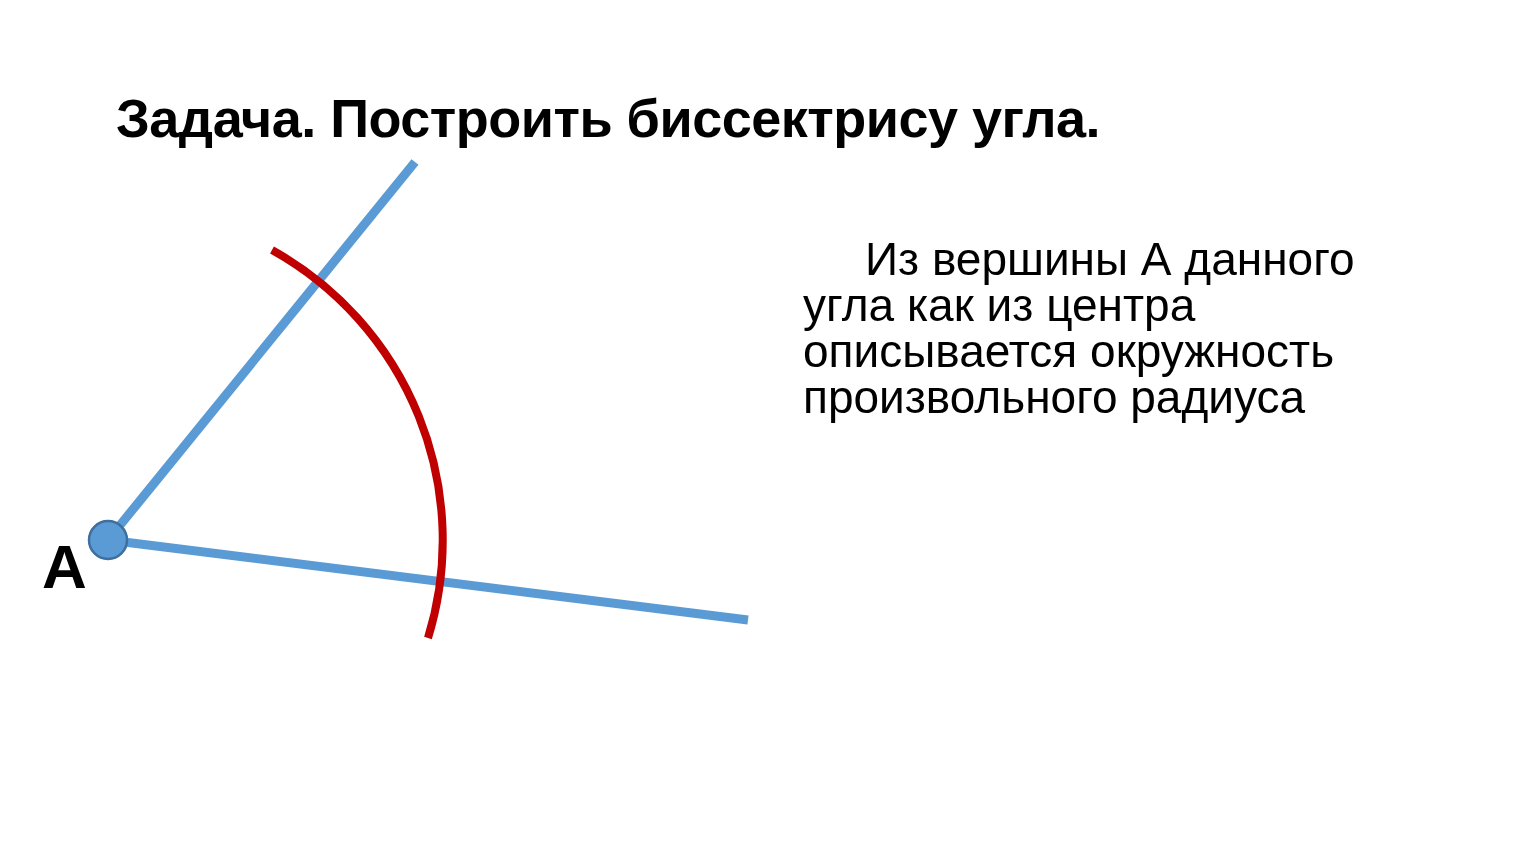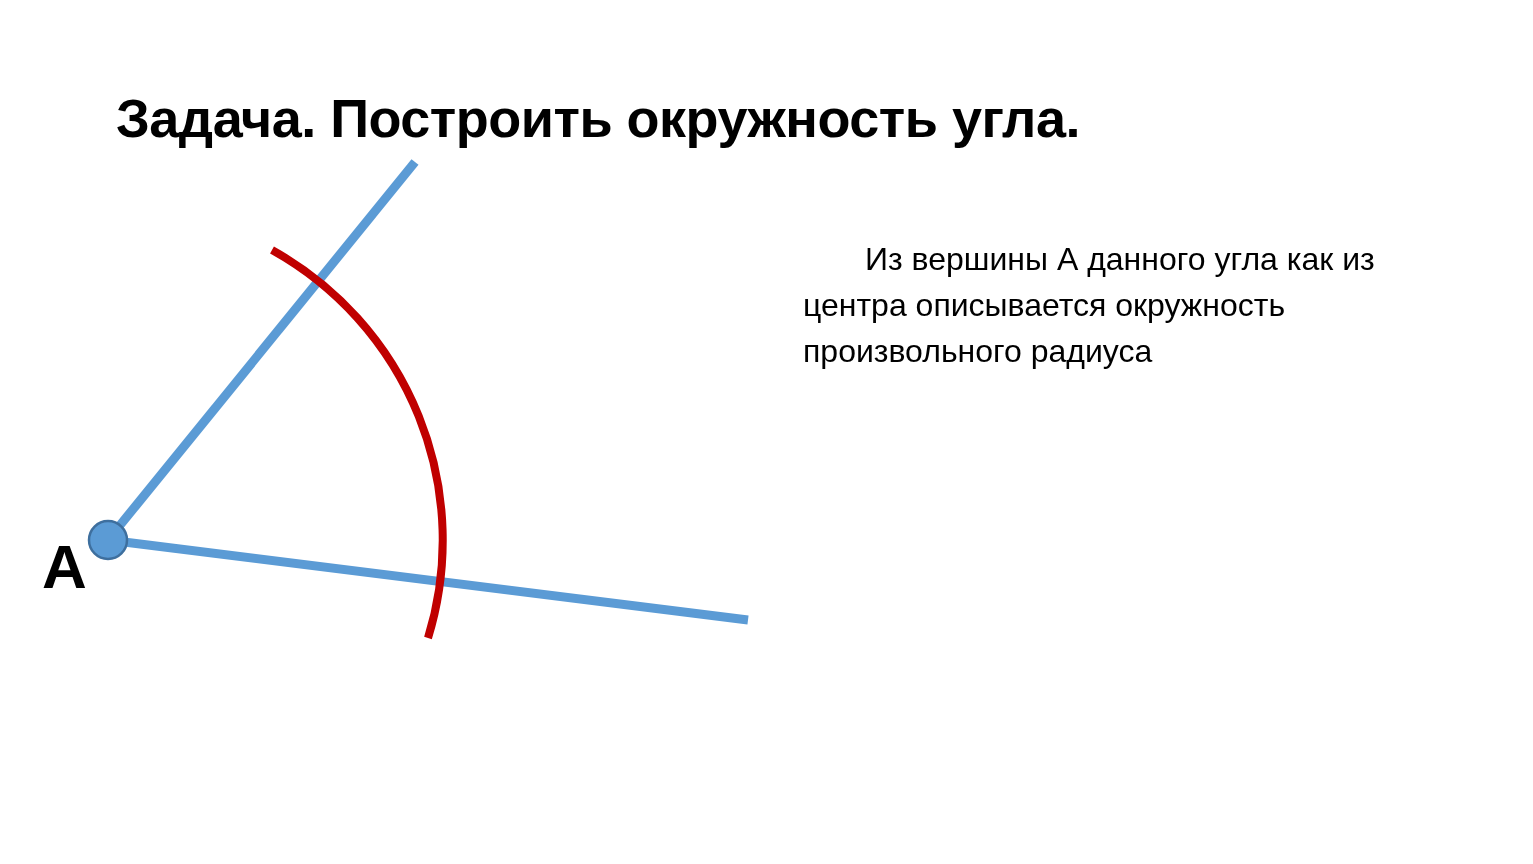--- a/index.html
+++ b/index.html
@@ -28,21 +28,21 @@
     line-height: 1.12;
     letter-spacing: -0.5px;
     color: #000000;
     white-space: nowrap;
   }
   #body-text {
     position: absolute;
     left: 803px;
     top: 236px;
     width: 640px;
-    font-size: 32px;
+    font-size: 46px;
     line-height: 46px;
     color: #000000;
     text-indent: 62px;
   }
   #figure-svg {
     position: absolute;
     left: 0;
     top: 0;
     width: 1533px;
     height: 864px;
@@ -55,21 +55,21 @@
     font-weight: bold;
     line-height: 1;
     color: #000000;
   }
 </style>
 </head>
 <body>
 
 <div id="slide">
 
-  <div id="slide-title">Задача. Построить окружность угла.</div>
+  <div id="slide-title">Задача. Построить биссектрису угла.</div>
 
   <svg id="figure-svg" viewBox="0 0 1533 864">
 
     <line id="upper-ray" x1="108" y1="540" x2="415" y2="162" stroke="#5B9BD5" stroke-width="9" stroke-linecap="butt"></line>
 
     <line id="lower-ray" x1="108" y1="540" x2="748" y2="620" stroke="#5B9BD5" stroke-width="9" stroke-linecap="butt"></line>
 
     <path id="compass-arc" d="M 272 250 A 332 332 0 0 1 428 638" fill="none" stroke="#C00000" stroke-width="8" stroke-linecap="butt"></path>
 
     <circle id="vertex-dot" cx="108" cy="540" r="19" fill="#5B9BD5" stroke="#3E6F9E" stroke-width="2.5"></circle>

